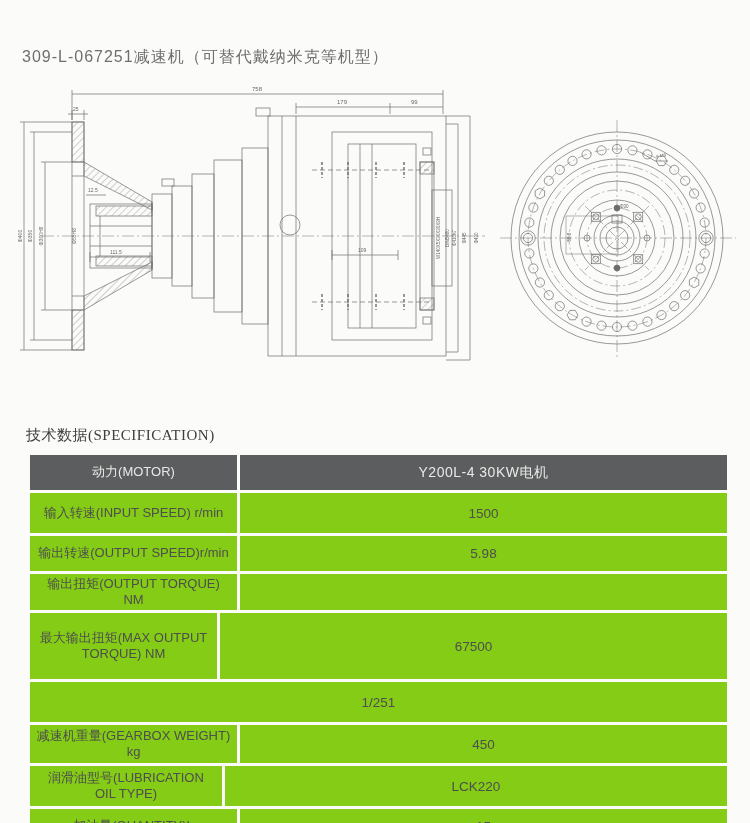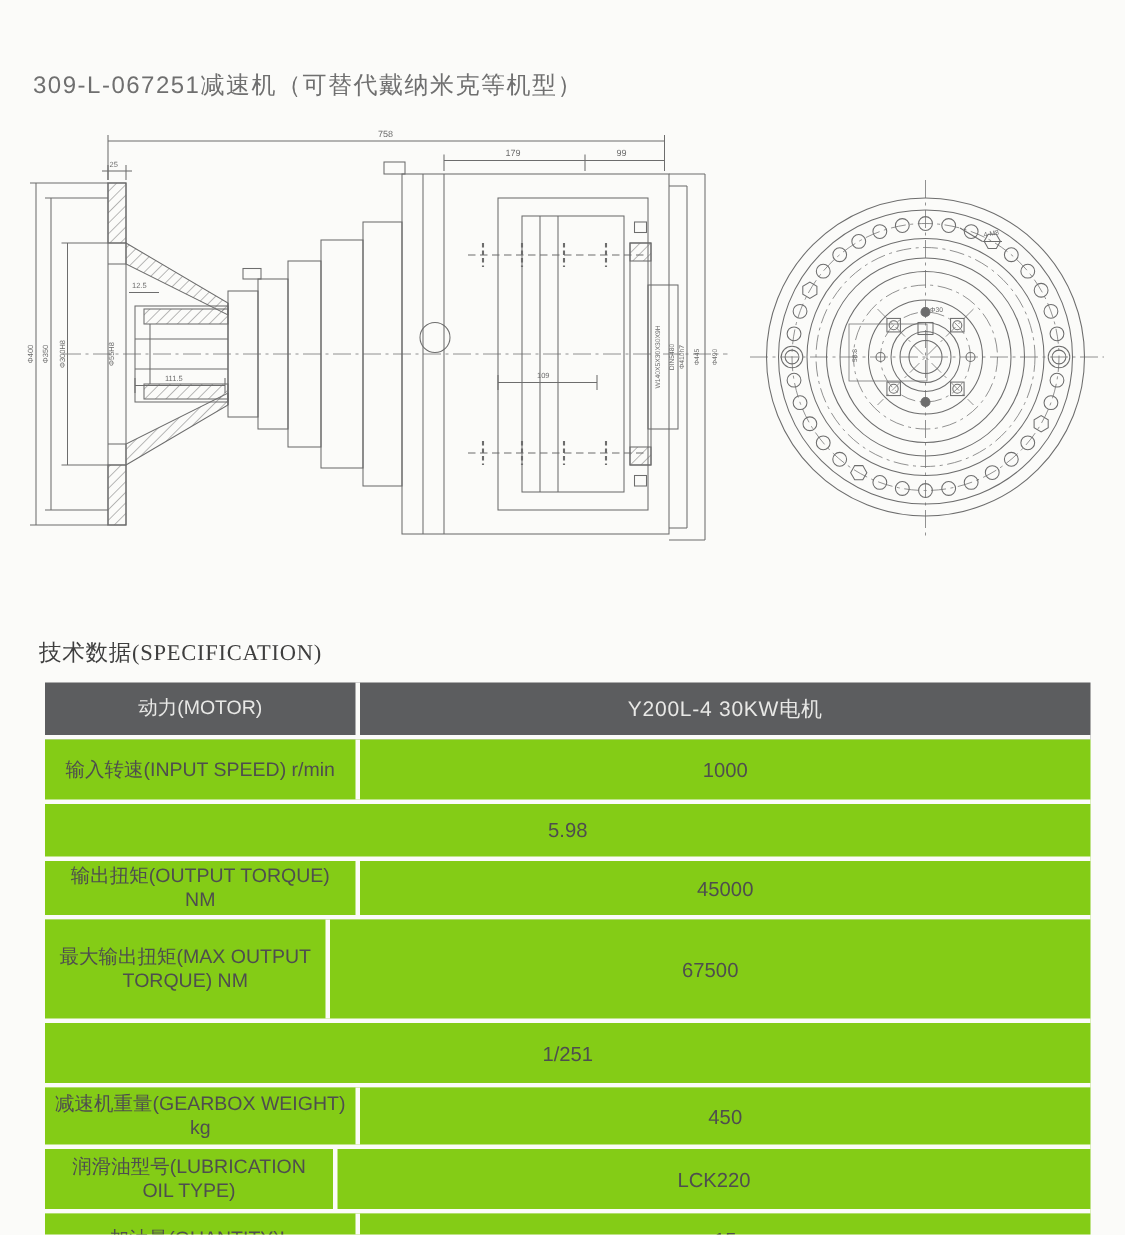--- a/index.html
+++ b/index.html
@@ -254,28 +254,28 @@
 
 <div class="spec-heading">技术数据(SPECIFICATION)</div>
 
 <div class="spec-table">
   <div class="spec-row spec-header" style="height:35px">
     <div class="cell param">动力(MOTOR)</div>
     <div class="cell value">Y200L-4 30KW电机</div>
   </div>
   <div class="spec-row" style="height:40px">
     <div class="cell param">输入转速(INPUT SPEED) r/min</div>
-    <div class="cell value">1000</div>
+    <div class="cell value">1500</div>
   </div>
   <div class="spec-row" style="height:35px">
+    <div class="cell param">输出转速(OUTPUT SPEED)r/min</div>
     <div class="cell value">5.98</div>
   </div>
   <div class="spec-row" style="height:36px">
     <div class="cell param">输出扭矩(OUTPUT TORQUE) NM</div>
-    <div class="cell value">45000</div>
   </div>
   <div class="spec-row" style="height:66px">
     <div class="cell param" style="max-width:190px">最大输出扭矩(MAX OUTPUT TORQUE) NM</div>
     <div class="cell value">67500</div>
   </div>
   <div class="spec-row" style="height:40px">
     <div class="cell value">1/251</div>
   </div>
   <div class="spec-row" style="height:38px">
     <div class="cell param">减速机重量(GEARBOX WEIGHT) kg</div>

